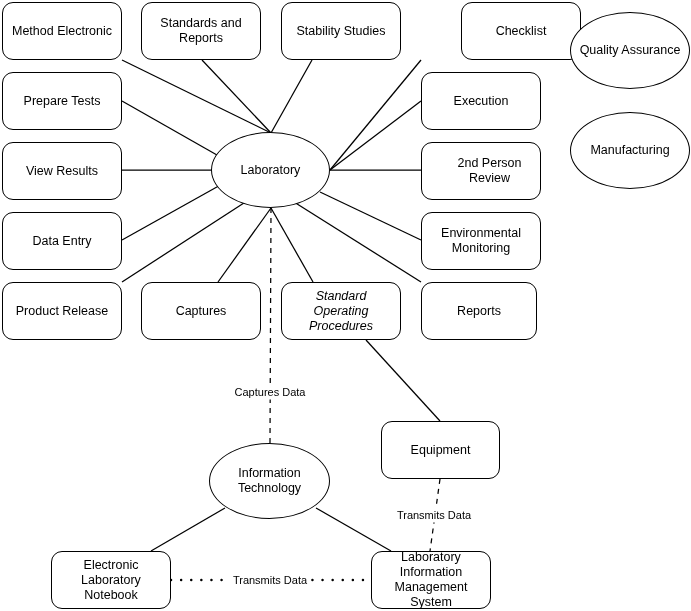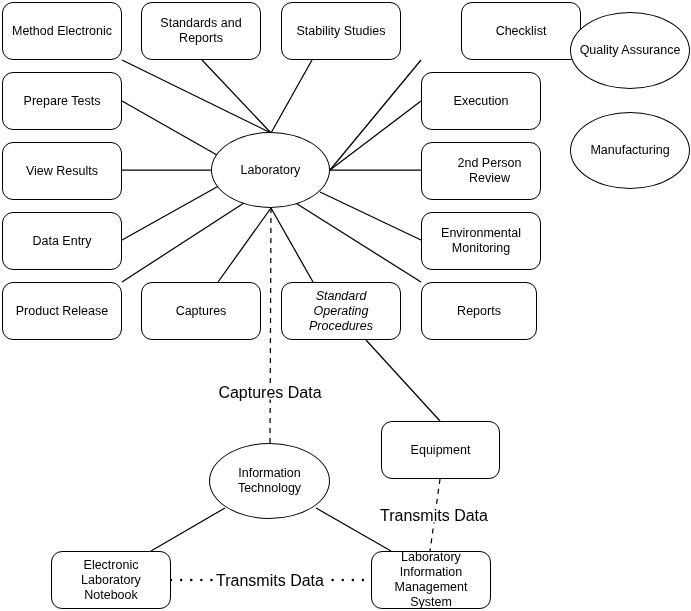--- a/index.html
+++ b/index.html
@@ -44,21 +44,21 @@
   .node.ellipse {
     border-radius: 50%;
   }
   .node span {
     display: block;
     padding: 0 5px;
     white-space: pre-line;
   }
   .edge-label {
     position: absolute;
-    font-size: 16px;
+    font-size: 11px;
     line-height: 13px;
     color: #000000;
     background: #ffffff;
     padding: 1px 3px;
     white-space: nowrap;
     transform: translate(-50%, -50%);
     z-index: 3;
   }
 </style>
 </head>

